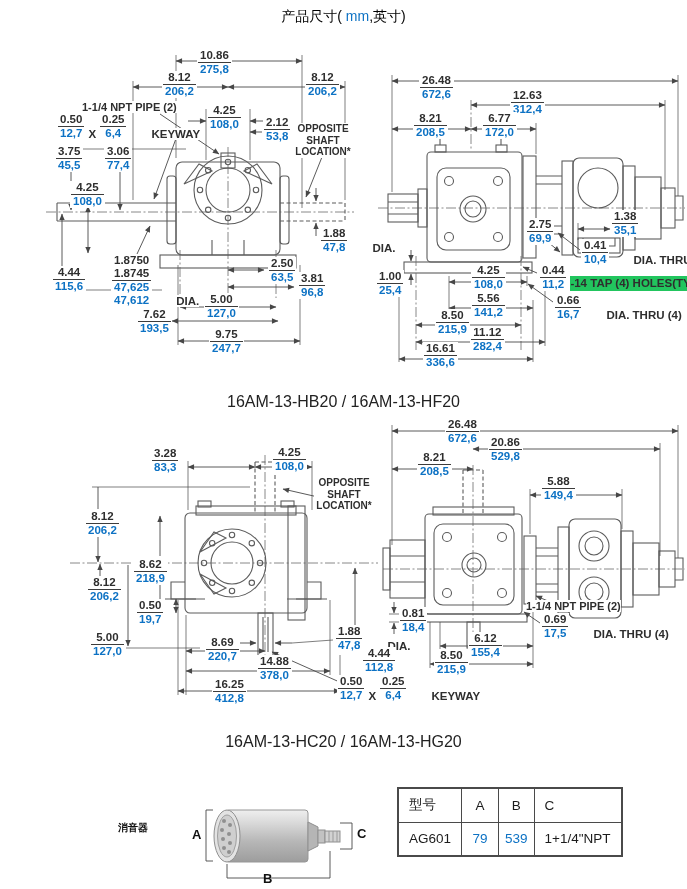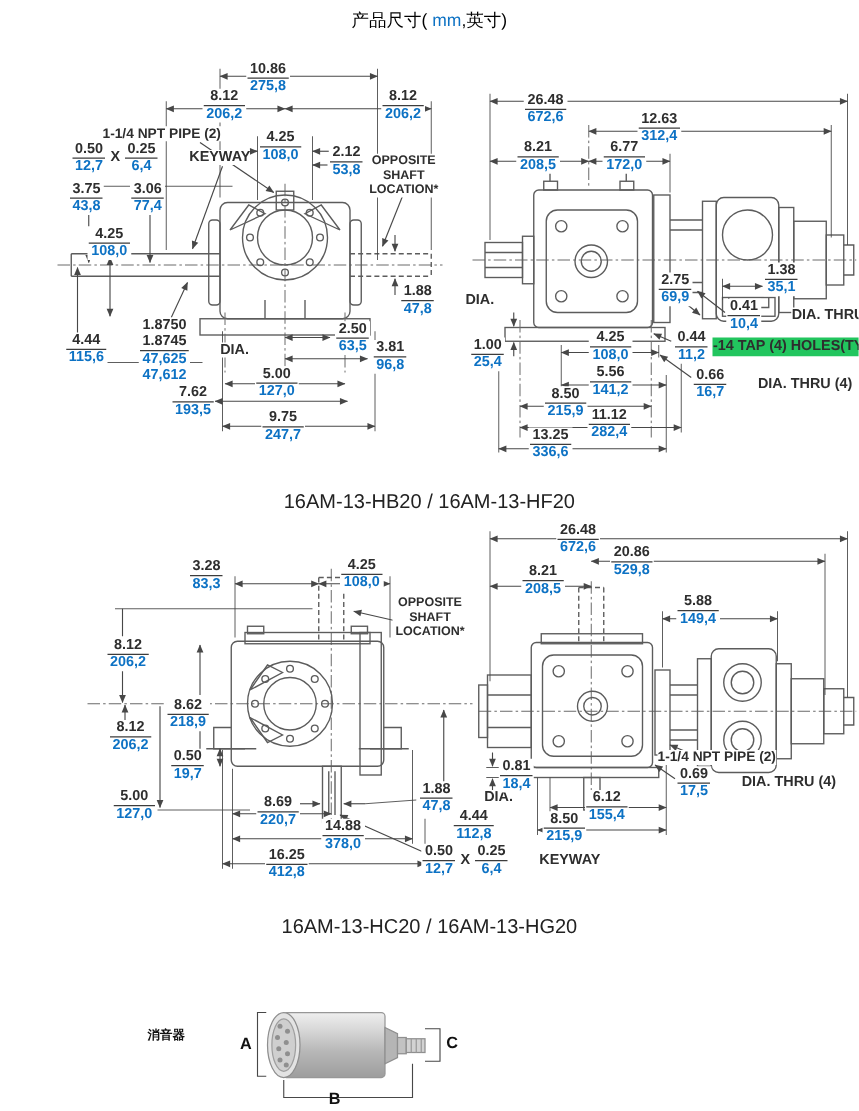--- a/index.html
+++ b/index.html
@@ -6,21 +6,21 @@
   body { background:#fff; }
   .page { position:relative; width:687px; height:889px; background:#fff;
           font-family:"Liberation Sans", sans-serif; overflow:hidden; }
   #art { position:absolute; left:0; top:0; z-index:1; }
   #art .ln   { stroke:#5c5c5c; fill:none; stroke-width:1.1; }
   #art .dash { stroke-dasharray:4 2.5; }
   #art .cdash{ stroke:#6a6a6a; fill:none; stroke-width:0.8; stroke-dasharray:10 2.5 2 2.5; }
   #art .dl   { stroke:#474747; fill:none; stroke-width:0.9; }
   #art .thin { stroke-width:0.7; }
 
-  .dim { position:absolute; z-index:2; display:flex; align-items:center; gap:3px;
+  .dim { position:absolute; z-index:2; display:flex; align-items:flex-end; gap:3px;
          font-size:11.5px; font-weight:bold; white-space:nowrap; color:#2e2e2e; }
   .frac { display:inline-block; text-align:center; line-height:1.12; background:#fff; padding:0 1px; }
   .frac .in { display:block; color:#2e2e2e; border-bottom:1.4px solid #3c3c3c; padding:0 2px; }
   .frac .in.noline { border-bottom:none; }
   .frac .mm { display:block; color:#0d72c4; padding:0 2px; }
   .sfx  { background:#fff; color:#2e2e2e;margin-left:21px; }
   .sfx2 { display:flex; line-height:1.25; background:#22c55e; color:#2e2e2e; }
   .xsep { background:#fff; color:#2e2e2e; }
   .lbl  { position:absolute; z-index:2; font-size:11px; font-weight:bold; color:#2e2e2e;
           background:#fff; white-space:nowrap; }
@@ -348,21 +348,21 @@
 <div class="dim" style="left:263px;top:116px">
       <span class="frac">
         <span class="in">2.12</span>
         <span class="mm">53,8</span>
       </span>
     </div>
 <div class="lbl opp" style="left:294px;top:123px;width:58px">OPPOSITE SHAFT LOCATION*</div>
 <div class="dim" style="left:55px;top:145px">
       <span class="frac">
         <span class="in">3.75</span>
-        <span class="mm">43,8</span>
+        <span class="mm">45,5</span>
       </span>
     </div>
 <div class="dim" style="left:104px;top:145px">
       <span class="frac">
         <span class="in">3.06</span>
         <span class="mm">77,4</span>
       </span>
     </div>
 <div class="dim" style="left:70px;top:181px">
       <span class="frac">
@@ -508,21 +508,21 @@
       </span>
     </div>
 <div class="dim" style="left:470px;top:326px">
       <span class="frac">
         <span class="in">11.12</span>
         <span class="mm">282,4</span>
       </span>
     </div>
 <div class="dim" style="left:423px;top:342px">
       <span class="frac">
-        <span class="in">13.25</span>
+        <span class="in">16.61</span>
         <span class="mm">336,6</span>
       </span>
     </div>
 
 <div class="dim" style="left:151px;top:447px">
       <span class="frac">
         <span class="in">3.28</span>
         <span class="mm">83,3</span>
       </span>
     </div>
@@ -656,14 +656,30 @@
         <span class="mm">17,5</span>
       </span>
       <span class="sfx">DIA. THRU (4)</span>
     </div>
 
 <div class="mlabel" style="left:118px;top:821px">消音器</div>
 <div class="abc" style="left:192px;top:827px">A</div>
 <div class="abc" style="left:357px;top:826px">C</div>
 <div class="abc" style="left:263px;top:871px">B</div>
 
+<table class="spec" style="left:397px;top:787px">
+  <tbody>
+        <tr>
+    <th style="width:60px">型号</th>
+    <th class="num" style="width:37px">A</th>
+    <th class="num" style="width:35px">B</th>
+    <th style="width:86px">C</th>
+  </tr>
+  <tr>
+    <td>AG601</td>
+    <td class="num blue">79</td>
+    <td class="num blue">539</td>
+    <td>1+1/4"NPT</td>
+  </tr>
+</tbody>
+    </table>
 
 </div>
 
 </body></html>

